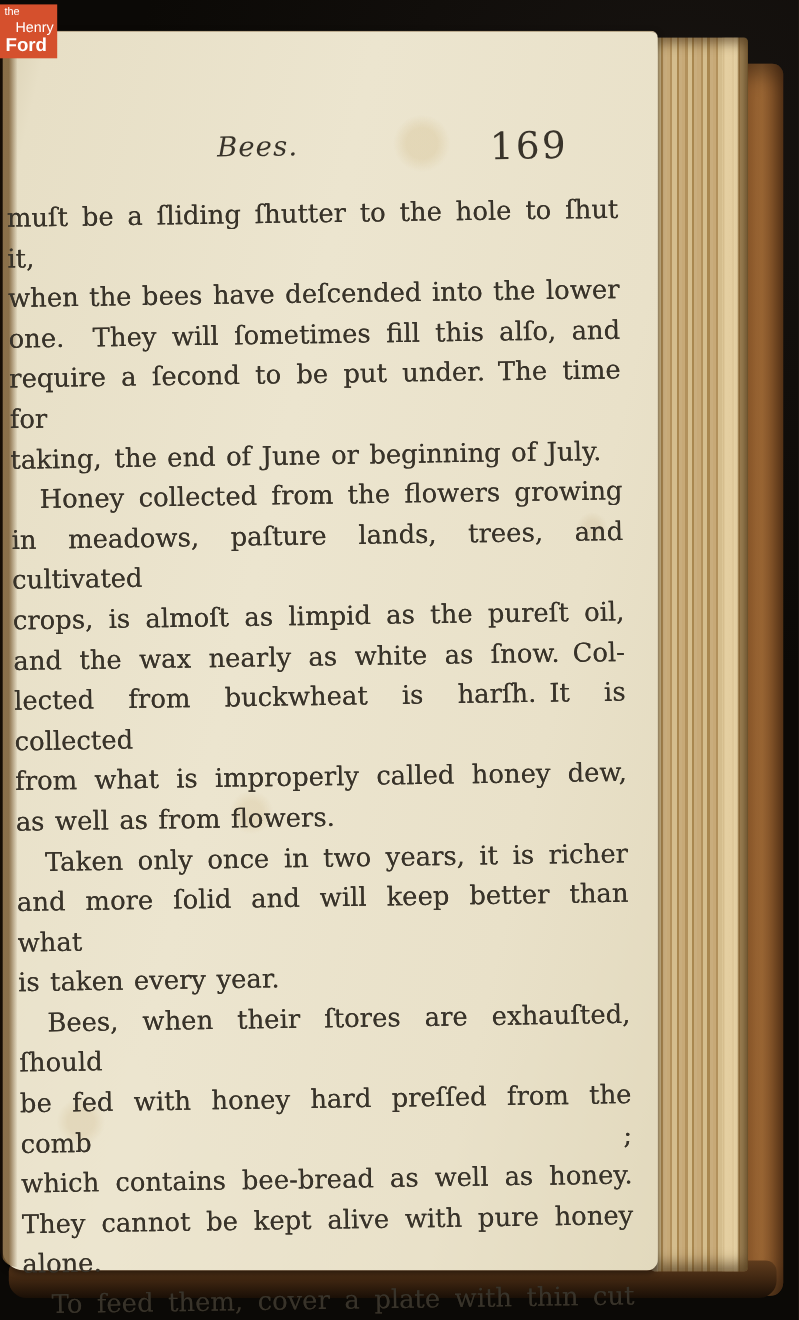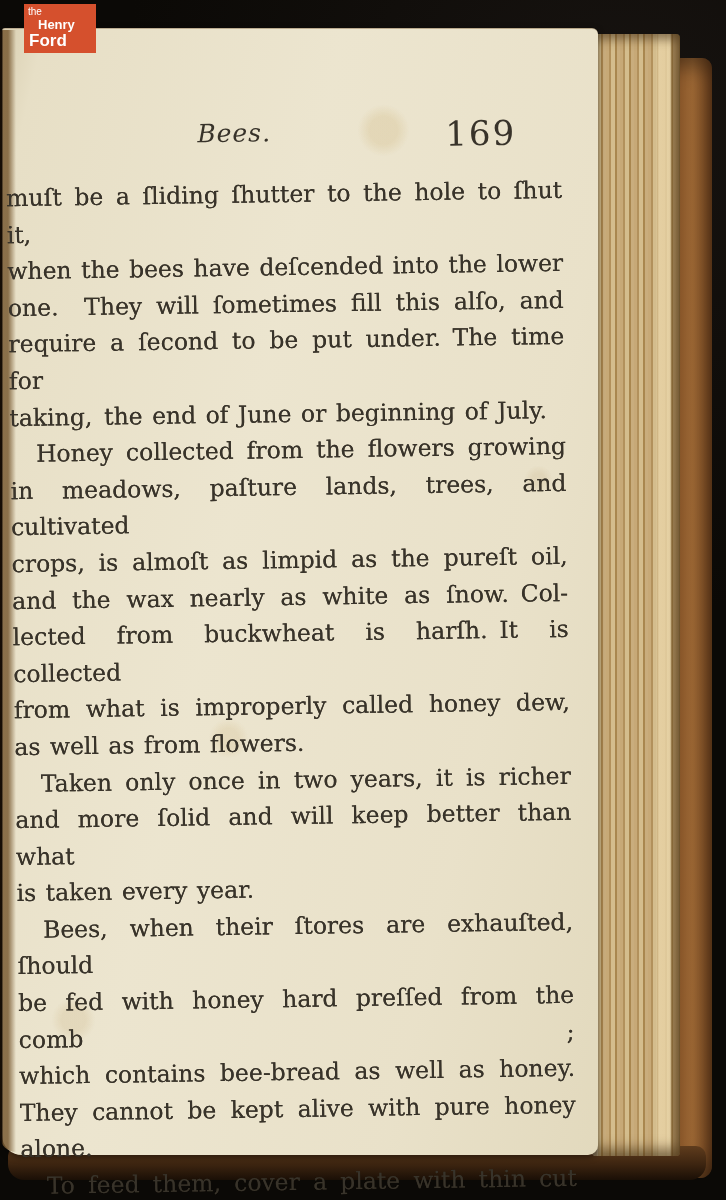--- a/index.html
+++ b/index.html
@@ -51,28 +51,28 @@
   }
   
   .gutter{
     position:absolute;left:0;top:30px;width:16px;height:1122px;
     background:linear-gradient(90deg, rgba(22,13,5,.95) 0 2px, rgba(122,92,52,.85) 3px 8px, rgba(122,92,52,0) 16px);
     border-radius:3px 0 0 16px;
   }
 
   
   .hf-logo{
-    position:absolute;left:24px;top:4px;width:72px;height:49px;
+    position:absolute;left:0;top:4px;width:52px;height:49px;
     background:#d5502d;
     color:#ffffff;
     font-family:"Liberation Sans", sans-serif;
     line-height:1;padding:3px 0 0 3px;box-sizing:border-box;
   }
   .hf-the{font-size:10px;font-weight:400;margin-left:1px;}
-  .hf-henry{font-size:13px;font-weight:700;margin-left:11px;margin-top:1px;}
+  .hf-henry{font-size:13px;font-weight:400;margin-left:11px;margin-top:1px;}
   .hf-ford{font-size:17px;font-weight:700;margin-left:2px;margin-top:1px;}
 
   
   .content{
     position:absolute;left:2px;top:28px;width:596px;height:1126px;
     transform:rotate(-0.85deg);
     transform-origin:20px 560px;
     color:#38332a;
   }
   .running-head{position:absolute;top:94px;left:0;width:556px;height:34px;}

